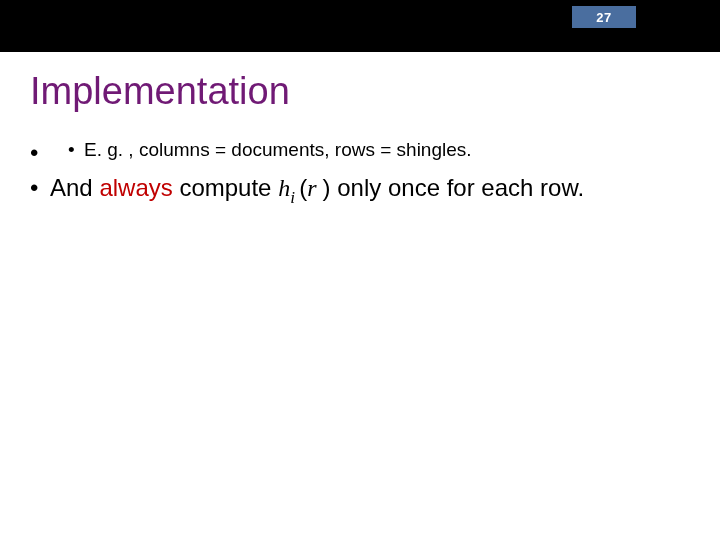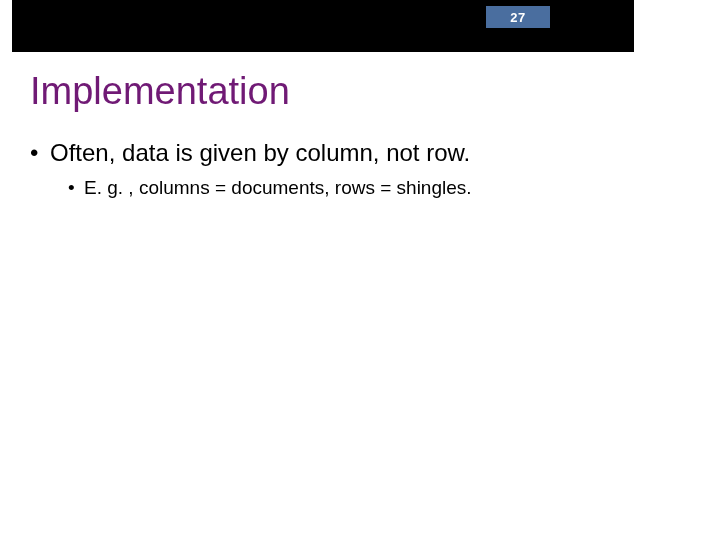--- a/index.html
+++ b/index.html
@@ -14,22 +14,22 @@
   }
   .slide {
     width: 720px;
     height: 540px;
     position: relative;
     box-sizing: border-box;
   }
   .topbar {
     position: absolute;
     top: 0;
-    left: 12px;
-    width: 622px;
+    left: 0;
+    width: 720px;
     height: 52px;
     background: #000000;
   }
   .slidenum-box {
     position: absolute;
     top: 6px;
     right: 84px;
     width: 64px;
     height: 22px;
     background: #4a6e9f;
@@ -116,23 +116,25 @@
     <div class="slidenum-box">
       <span>27</span>
     </div>
   </div>
 
   <div class="content">
     <div class="title">Implementation</div>
 
     <ul class="lvl1">
       <li>
-        <span>Often, data is given by column, not row.</span>
         <ul class="lvl2">
           <li>
             <span>E. g. , columns = documents, rows = shingles.</span>
           </li>
         </ul>
+      </li>
+      <li>
+        <span>And </span><span class="red">always </span><span> compute </span><span class="ital">h</span><span class="sub">i </span><span>(</span><span class="ital">r </span><span>)</span><span> only once for each row.</span>
       </li>
     </ul>
   </div>
 
 </div>
 
 </body></html>

